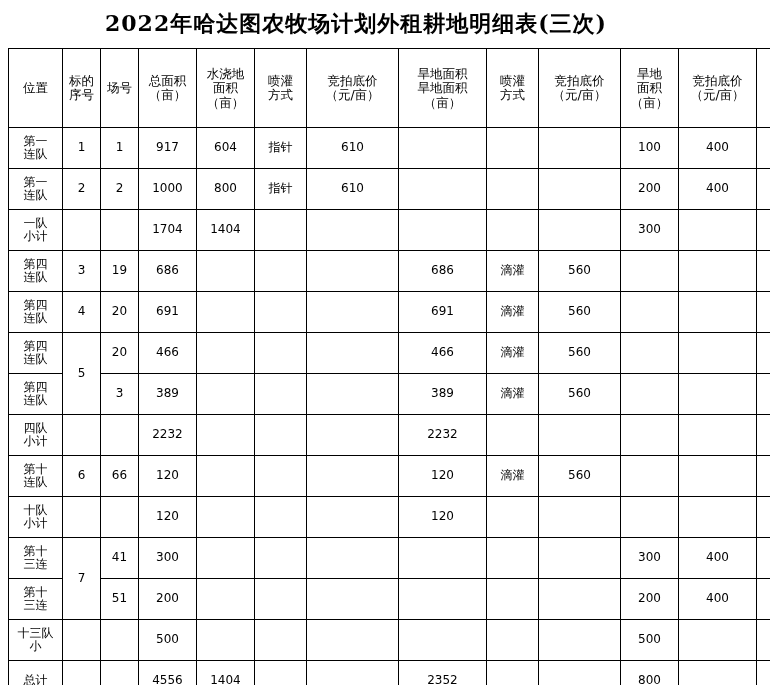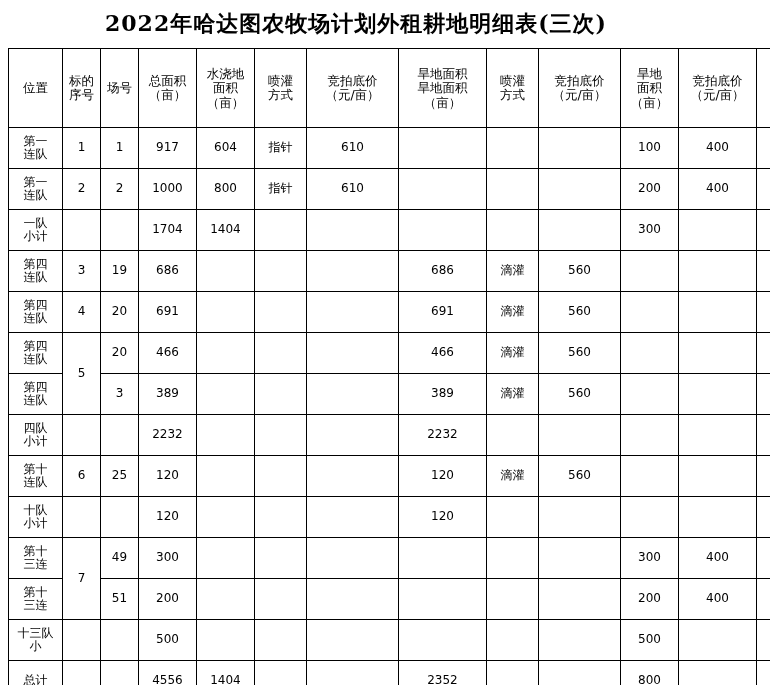--- a/index.html
+++ b/index.html
@@ -299,21 +299,21 @@
           <td></td>
           <td></td>
           <td></td>
         </tr>
         <tr>
           <td class="pos-cell">
             <span class="hdr-line">第十</span>
             <span class="hdr-line">连队</span>
           </td>
           <td>6</td>
-          <td>25</td>
+          <td>66</td>
           <td>120</td>
           <td></td>
           <td></td>
           <td></td>
           <td>120</td>
           <td>滴灌</td>
           <td>560</td>
           <td></td>
           <td></td>
           <td>燕麦茬</td>
@@ -335,21 +335,21 @@
           <td></td>
           <td></td>
           <td></td>
         </tr>
         <tr>
           <td class="pos-cell">
             <span class="hdr-line">第十</span>
             <span class="hdr-line">三连</span>
           </td>
           <td rowspan="2">7</td>
-          <td>49</td>
+          <td>41</td>
           <td>300</td>
           <td></td>
           <td></td>
           <td></td>
           <td></td>
           <td></td>
           <td></td>
           <td>300</td>
           <td>400</td>
           <td>小麦茬</td>

